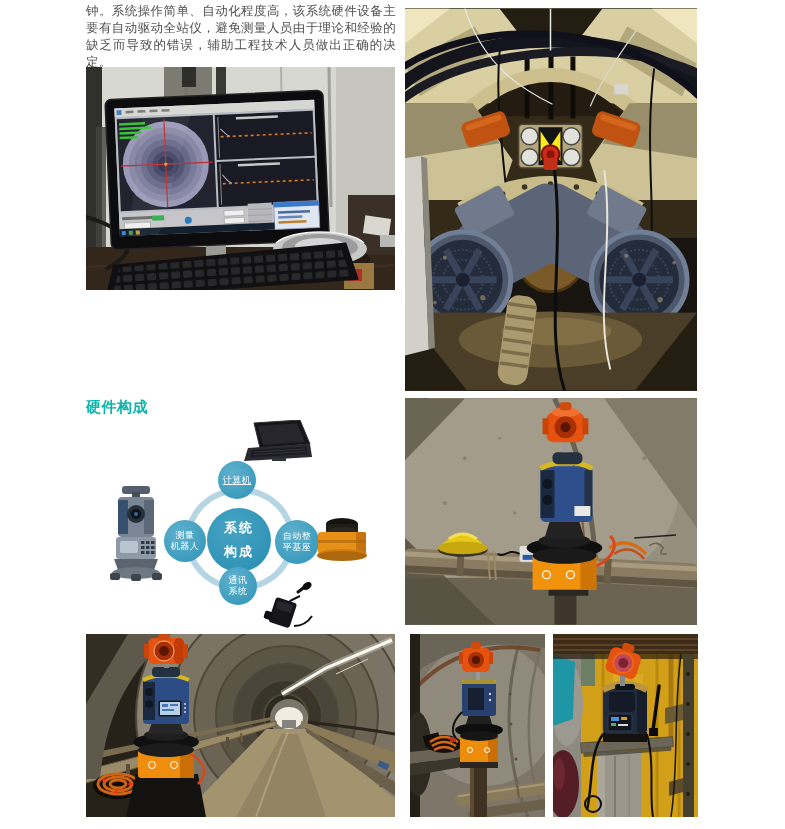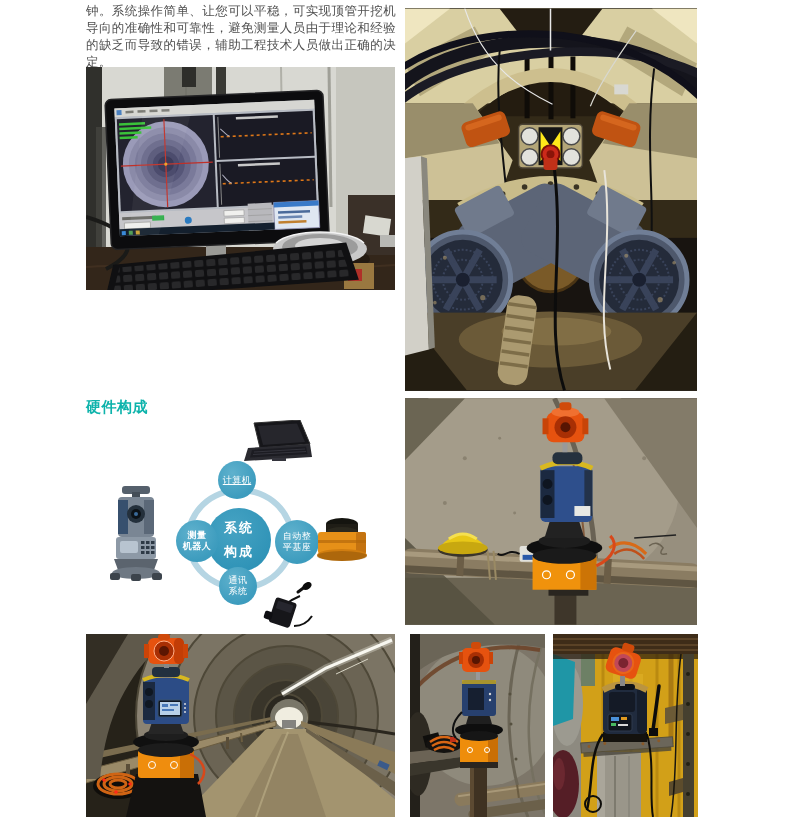--- a/index.html
+++ b/index.html
@@ -28,35 +28,35 @@
   .diagram .ring { position:absolute; left:99px; top:67px; width:110px; height:104px;
     border:6px solid #b5d5e3; border-radius:50%; }
   .dnode { position:absolute; border-radius:50%; display:flex; align-items:center;
     justify-content:center; text-align:center; color:#fff;
     background:radial-gradient(circle at 38% 32%, #5fb1cd, #3d9cbe 70%); }
   .dnode .node-label { white-space:pre-line; font-size:9px; line-height:11px; letter-spacing:.5px; }
   #node-center { left:121px; top:88px; width:64px; height:64px;
     background:radial-gradient(circle at 40% 32%, #46a3c3, #2f93b7 75%); }
   #node-center .node-label { font-size:13px; font-weight:bold; line-height:24px; letter-spacing:2px; }
   #node-computer { left:132px; top:41px;  width:38px; height:38px;text-decoration:underline; }
-  #node-robot    { left:90px;  top:100px; width:42px; height:42px;font-weight:bold; }
+  #node-robot    { left:78px;  top:100px; width:42px; height:42px; }
   #node-base     { left:189px; top:100px; width:44px; height:44px; }
   #node-comm     { left:133px; top:147px; width:38px; height:38px; }
   .dimg { position:absolute; }
   #img-laptop   { left:156px; top:0; }
   #img-station  { left:20px;  top:64px; }
   #img-tribrach { left:226px; top:94px; }
   #img-radio    { left:174px; top:162px; }
 </style>
 </head>
 <body>
 
 <div class="page">
 
-  <p class="para" id="para-top">钟。系统操作简单、让您可以平稳，可实现顶管开挖机导向的准确性和可靠性，避免测量人员由于理论和经验的缺乏而导致的错误，辅助工程技术人员做出正确的决定。</p>
+  <p class="para" id="para-top">钟。系统操作简单、自动化程度高，该系统硬件设备主要有自动驱动全站仪，避免测量人员由于理论和经验的缺乏而导致的错误，辅助工程技术人员做出正确的决定。</p>
 
   <div class="photo" id="photo-monitor">
     <svg width="309" height="223" viewBox="0 0 309 223">
       <rect width="309" height="223" fill="#d8d8d2"></rect>
       <rect x="250" width="59" height="223" fill="#c6c6be"></rect>
       <line x1="100" y1="0" x2="100" y2="130" stroke="#a8a8a0" stroke-width="2"></line>
       <line x1="195" y1="0" x2="197" y2="120" stroke="#b0b0a8" stroke-width="2"></line>
       <line x1="243" y1="0" x2="245" y2="140" stroke="#a0a098" stroke-width="3"></line>
       <rect x="78" y="0" width="48" height="34" fill="#6b6b62" opacity=".85"></rect>
       <rect x="130" y="0" width="10" height="28" fill="#3a3a35"></rect>

